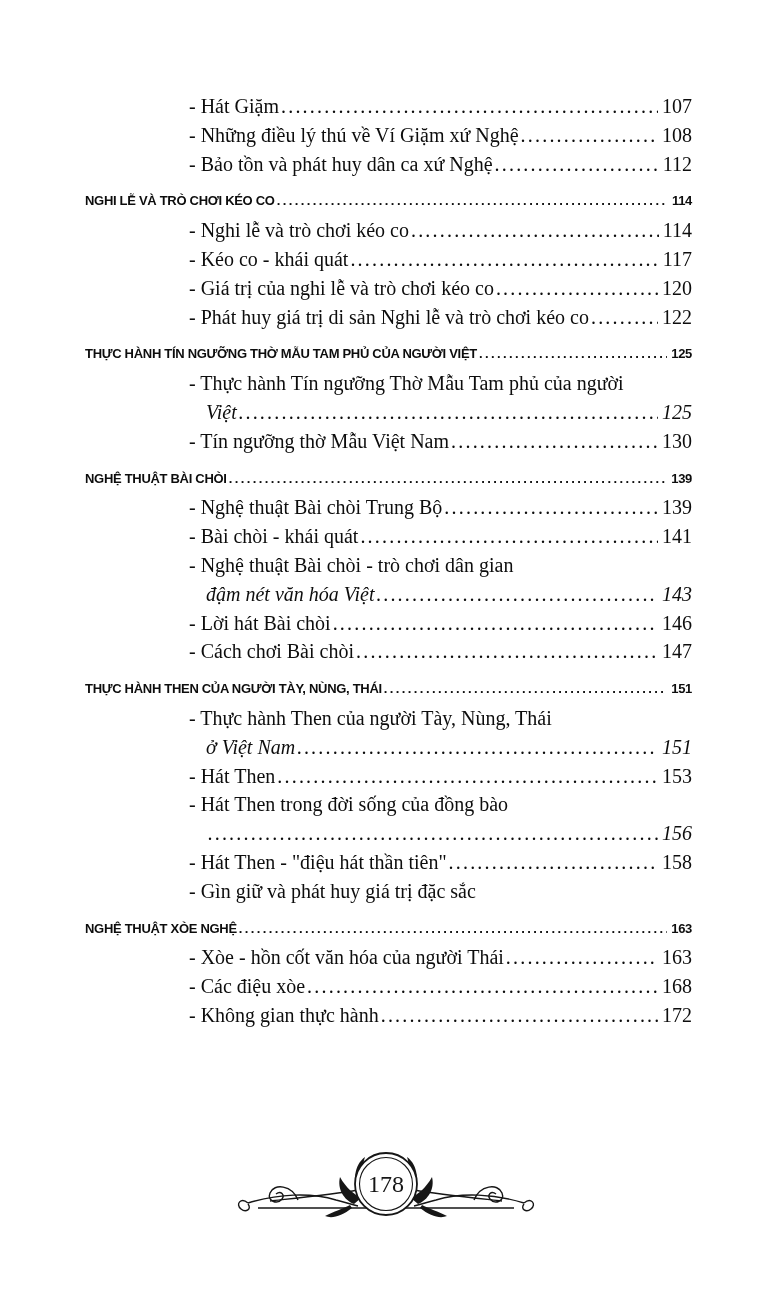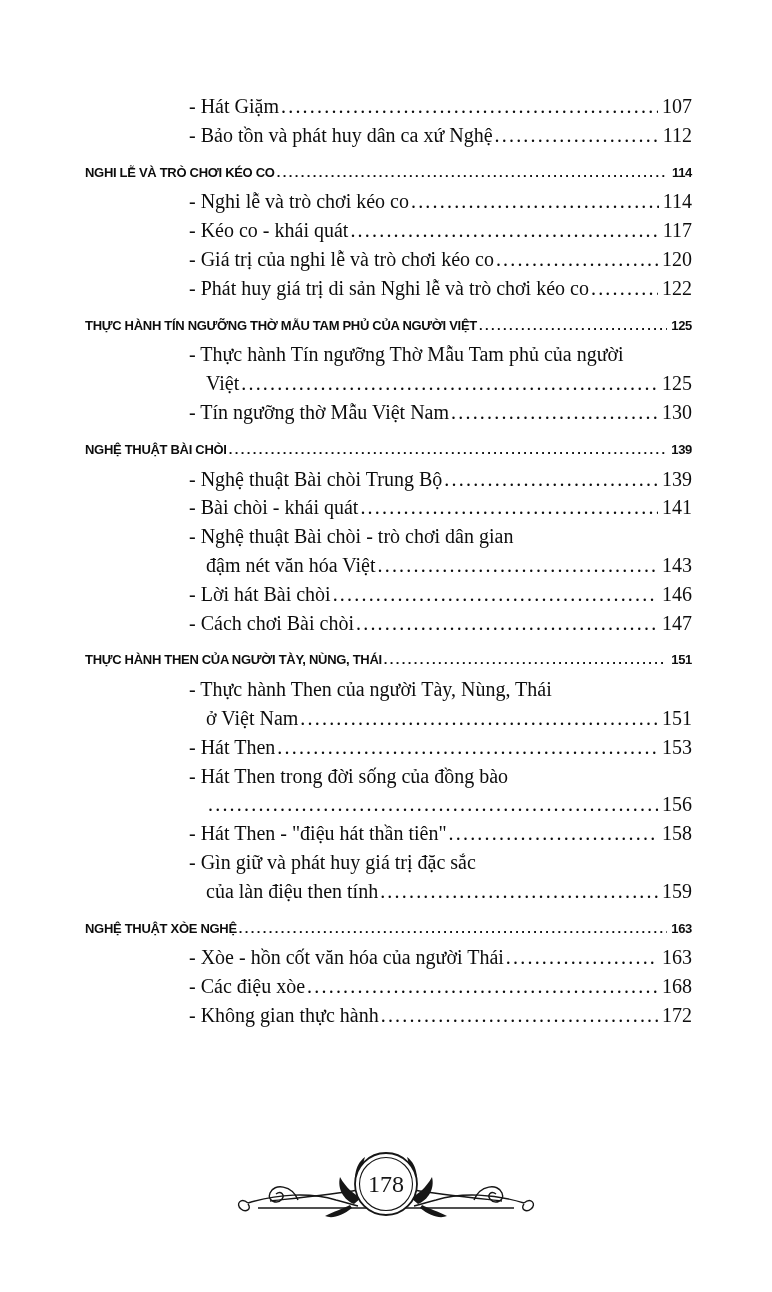--- a/index.html
+++ b/index.html
@@ -20,21 +20,21 @@
     top: 92px; left: 85px; right: 80px;
   }
   .toc-row {
     display: flex;
     align-items: baseline;
     line-height: 28.8px;
     font-size: 20px;
     color: #0d0d0d;
   }
   .toc-row.item { padding-left: 104px; }
-  .toc-row.cont { padding-left: 121px; }
+  .toc-row.cont { padding-left: 121px; font-style: italic; }
   .toc-row.chapter {
     padding-left: 0;
     margin-top: 9px;
     font-family: "Liberation Sans", sans-serif;
     font-weight: bold;
     font-size: 13px;
     letter-spacing: -0.3px;
   }
   .toc-text { white-space: nowrap; }
   .leader {
@@ -65,20 +65,25 @@
 
 <div class="book-page">
 
   <div class="toc">
       <div class="toc-row item">
         <span class="toc-text">- Hát Giặm</span>
         <span class="leader"></span>
         <span class="pagenum">107</span>
       </div>
       <div class="toc-row item">
+        <span class="toc-text">- Những điều lý thú về Ví Giặm xứ Nghệ</span>
+        <span class="leader"></span>
+        <span class="pagenum">108</span>
+      </div>
+      <div class="toc-row item">
         <span class="toc-text">- Bảo tồn và phát huy dân ca xứ Nghệ</span>
         <span class="leader"></span>
         <span class="pagenum">112</span>
       </div>
       <div class="toc-row chapter">
         <span class="toc-text">NGHI LỄ VÀ TRÒ CHƠI KÉO CO</span>
         <span class="leader"></span>
         <span class="pagenum">114</span>
       </div>
       <div class="toc-row item">
@@ -177,25 +182,20 @@
         <span class="leader"></span>
         <span class="pagenum">156</span>
       </div>
       <div class="toc-row item">
         <span class="toc-text">- Hát Then - "điệu hát thần tiên"</span>
         <span class="leader"></span>
         <span class="pagenum">158</span>
       </div>
       <div class="toc-row item line1">
         <span class="toc-text">- Gìn giữ và phát huy giá trị đặc sắc</span>
-      </div>
-      <div class="toc-row item cont">
-        <span class="toc-text">của làn điệu then tính</span>
-        <span class="leader"></span>
-        <span class="pagenum">159</span>
       </div>
       <div class="toc-row chapter">
         <span class="toc-text">NGHỆ THUẬT XÒE NGHỆ</span>
         <span class="leader"></span>
         <span class="pagenum">163</span>
       </div>
       <div class="toc-row item">
         <span class="toc-text">- Xòe - hồn cốt văn hóa của người Thái</span>
         <span class="leader"></span>
         <span class="pagenum">163</span>

